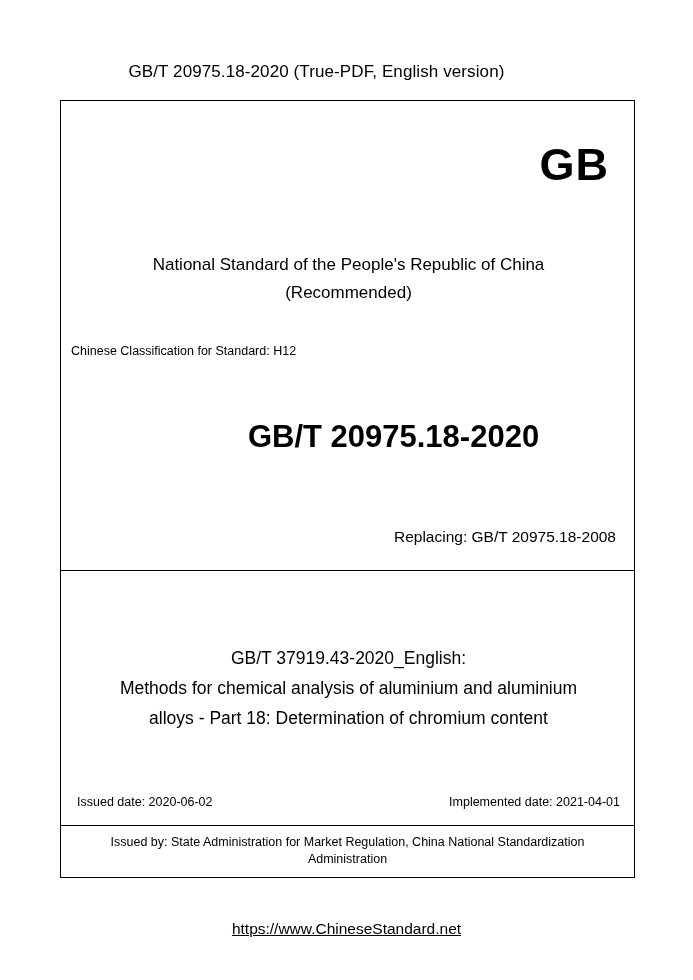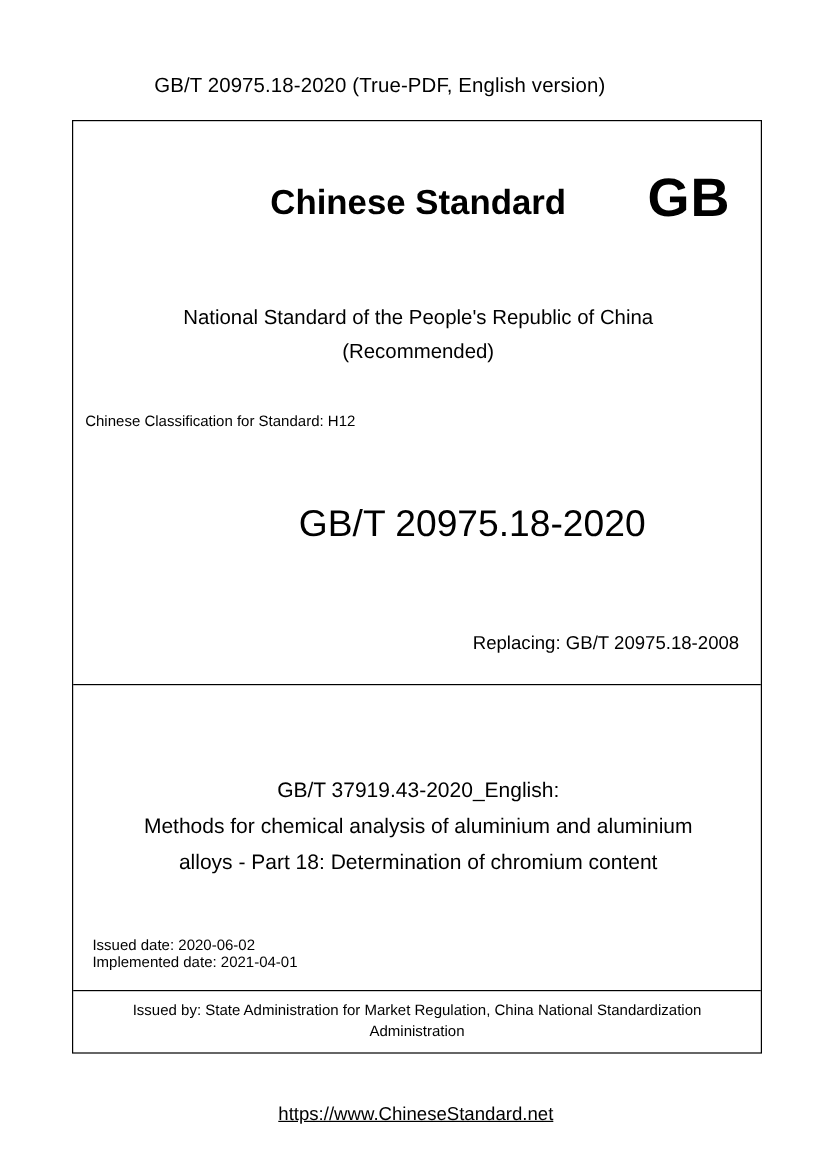--- a/index.html
+++ b/index.html
@@ -75,21 +75,21 @@
     left: 10px;
     font-size: 12.5px;
   }
   .std-number {
     position: absolute;
     top: 318px;
     left: 0;
     width: 575px;
     text-align: center;
     font-size: 31px;
-    font-weight: normal;
+    font-weight: bold;
     padding-left: 90px;
     box-sizing: border-box;
   }
   .replacing {
     position: absolute;
     top: 427px;
     right: 18px;
     font-size: 15.5px;
   }
   .sec-middle {
@@ -112,21 +112,20 @@
   .dates {
     position: absolute;
     bottom: 16px;
     left: 0;
     width: 575px;
     box-sizing: border-box;
     padding: 0 16px;
     display: flex;
     justify-content: space-between;
     font-size: 12.5px;
-    flex-direction: column;
   }
   .sec-issued {
     position: relative;
     min-height: 48px;
     padding: 8px 12px 9px 12px;
     box-sizing: border-box;
     text-align: center;
     font-size: 12.5px;
     line-height: 17px;
   }
@@ -145,21 +144,20 @@
 </head>
 <body>
 
 <div class="page">
 
   <div class="top-title">GB/T 20975.18-2020 (True-PDF, English version)</div>
 
   <div class="frame">
 
     <div class="sec-upper">
-      <div class="chinese-standard">Chinese Standard</div>
       <div class="gb-logo">GB</div>
       <div class="national-line">
         <div>National Standard of the People's Republic of China</div>
         <div>(Recommended)</div>
       </div>
       <div class="classification">Chinese Classification for Standard: H12</div>
       <div class="std-number">GB/T 20975.18-2020</div>
       <div class="replacing">Replacing: GB/T 20975.18-2008</div>
     </div>
 

